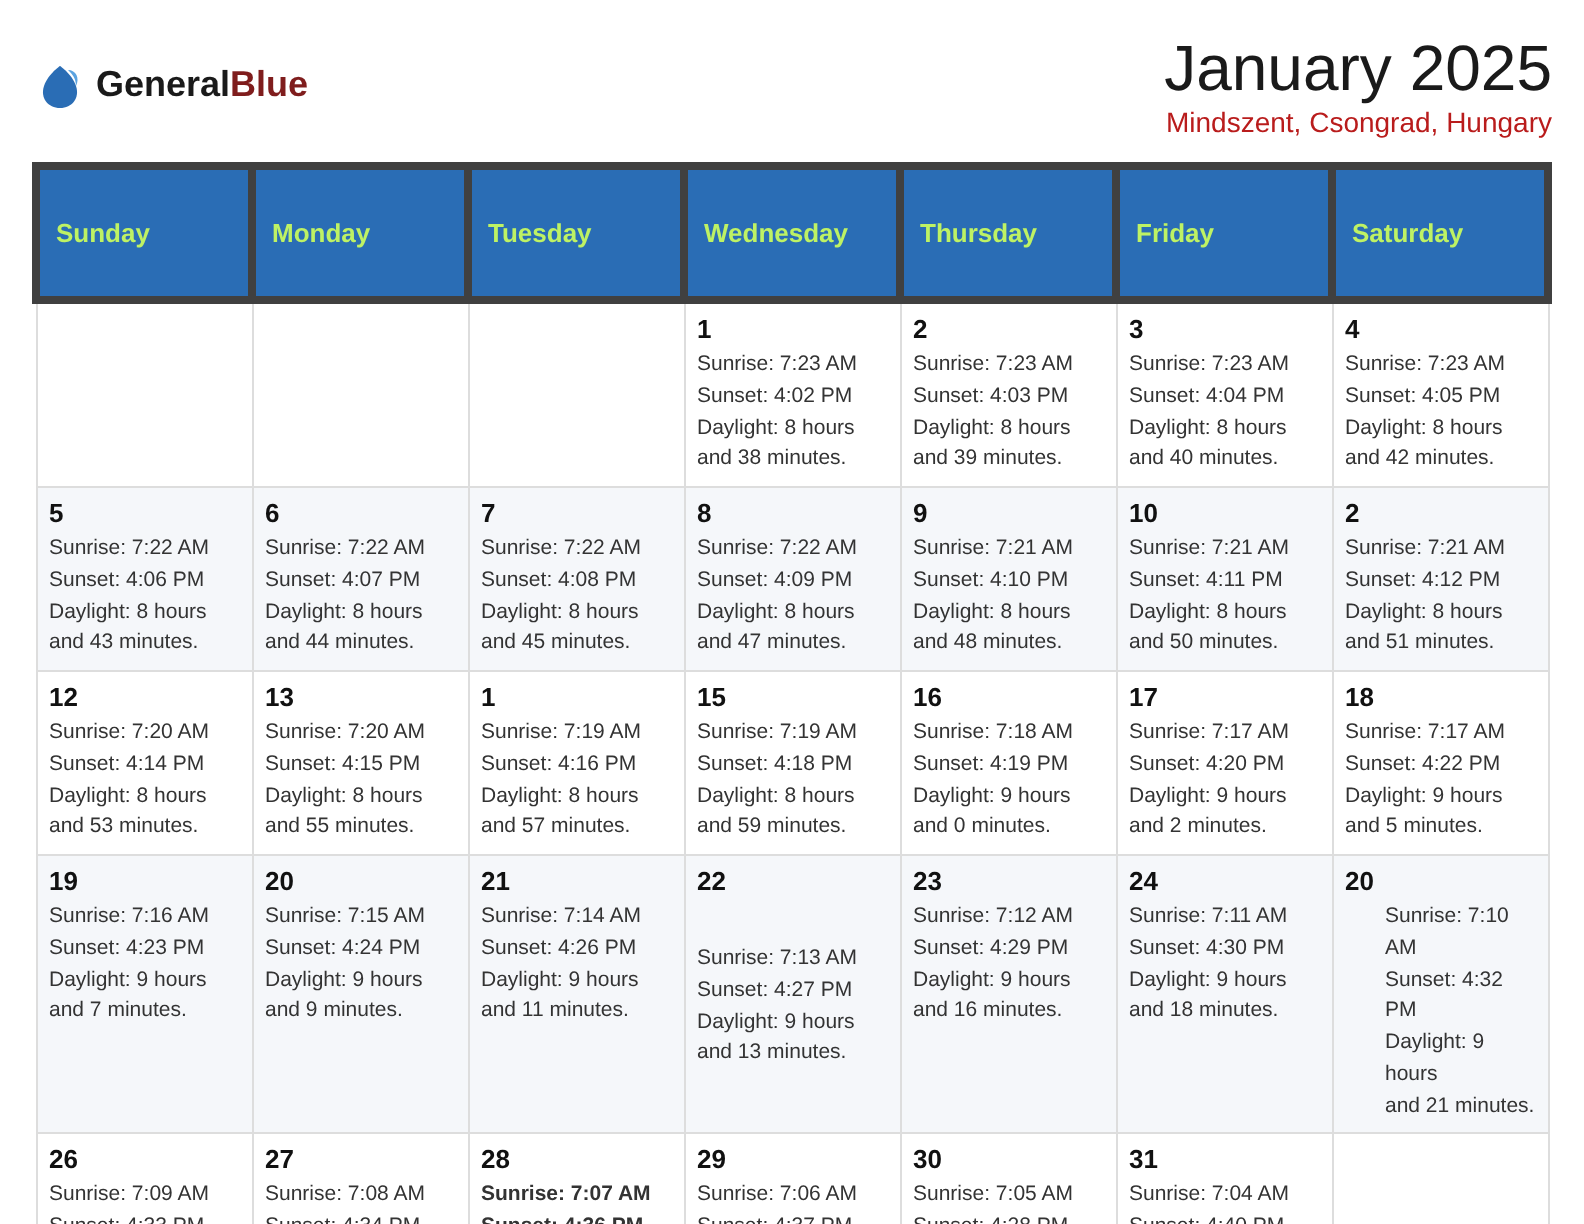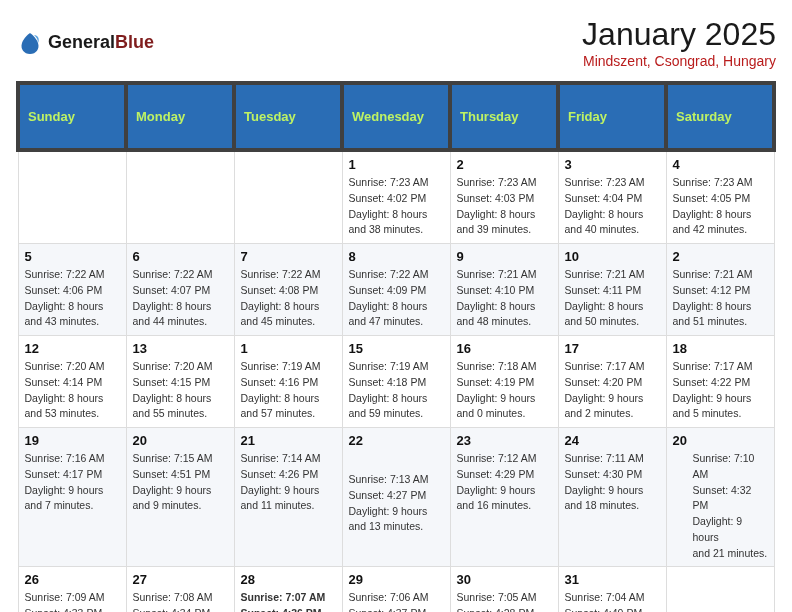--- a/index.html
+++ b/index.html
@@ -255,28 +255,28 @@
           <div class="day-info" style="white-space: pre-line;">Sunrise: 7:17 AM
 Sunset: 4:22 PM
 Daylight: 9 hours
 and 5 minutes.</div>
         </td>
       </tr>
       <tr>
         <td>
           <span class="day-number">19</span>
           <div class="day-info" style="white-space: pre-line;">Sunrise: 7:16 AM
-Sunset: 4:17 PM
+Sunset: 4:23 PM
 Daylight: 9 hours
 and 7 minutes.</div>
         </td>
         <td>
           <span class="day-number">20</span>
           <div class="day-info" style="white-space: pre-line;">Sunrise: 7:15 AM
-Sunset: 4:51 PM
+Sunset: 4:24 PM
 Daylight: 9 hours
 and 9 minutes.</div>
         </td>
         <td>
           <span class="day-number">21</span>
           <div class="day-info" style="white-space: pre-line;">Sunrise: 7:14 AM
 Sunset: 4:26 PM
 Daylight: 9 hours
 and 11 minutes.</div>
         </td>

